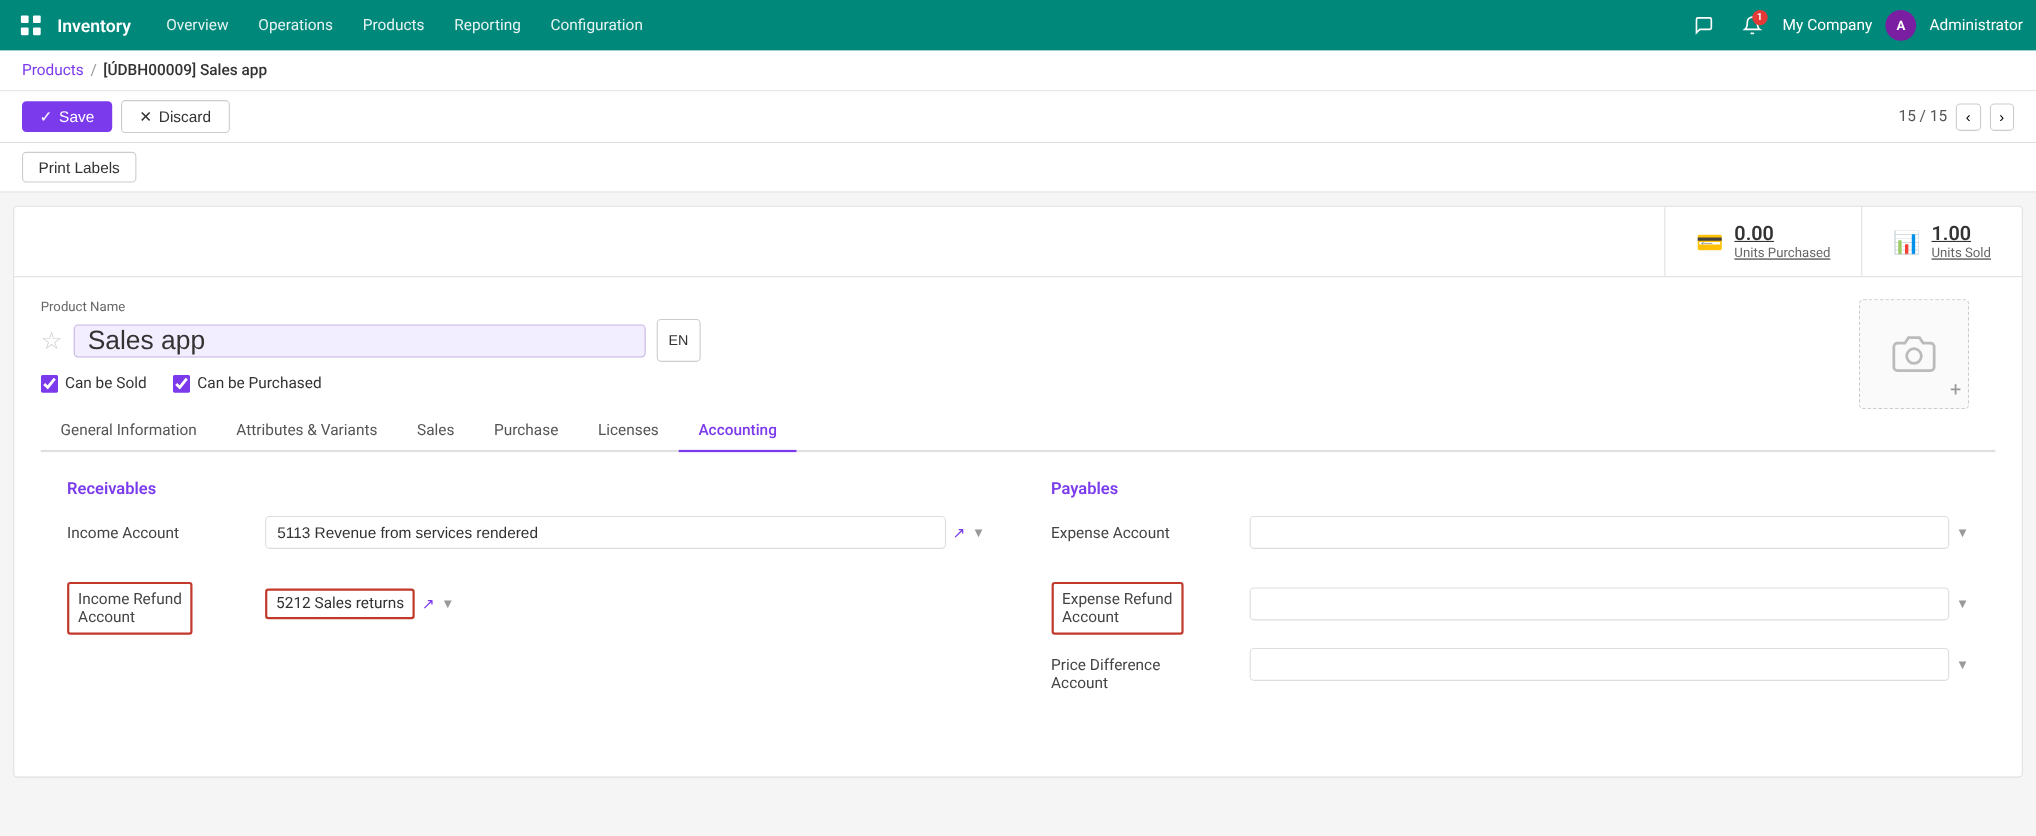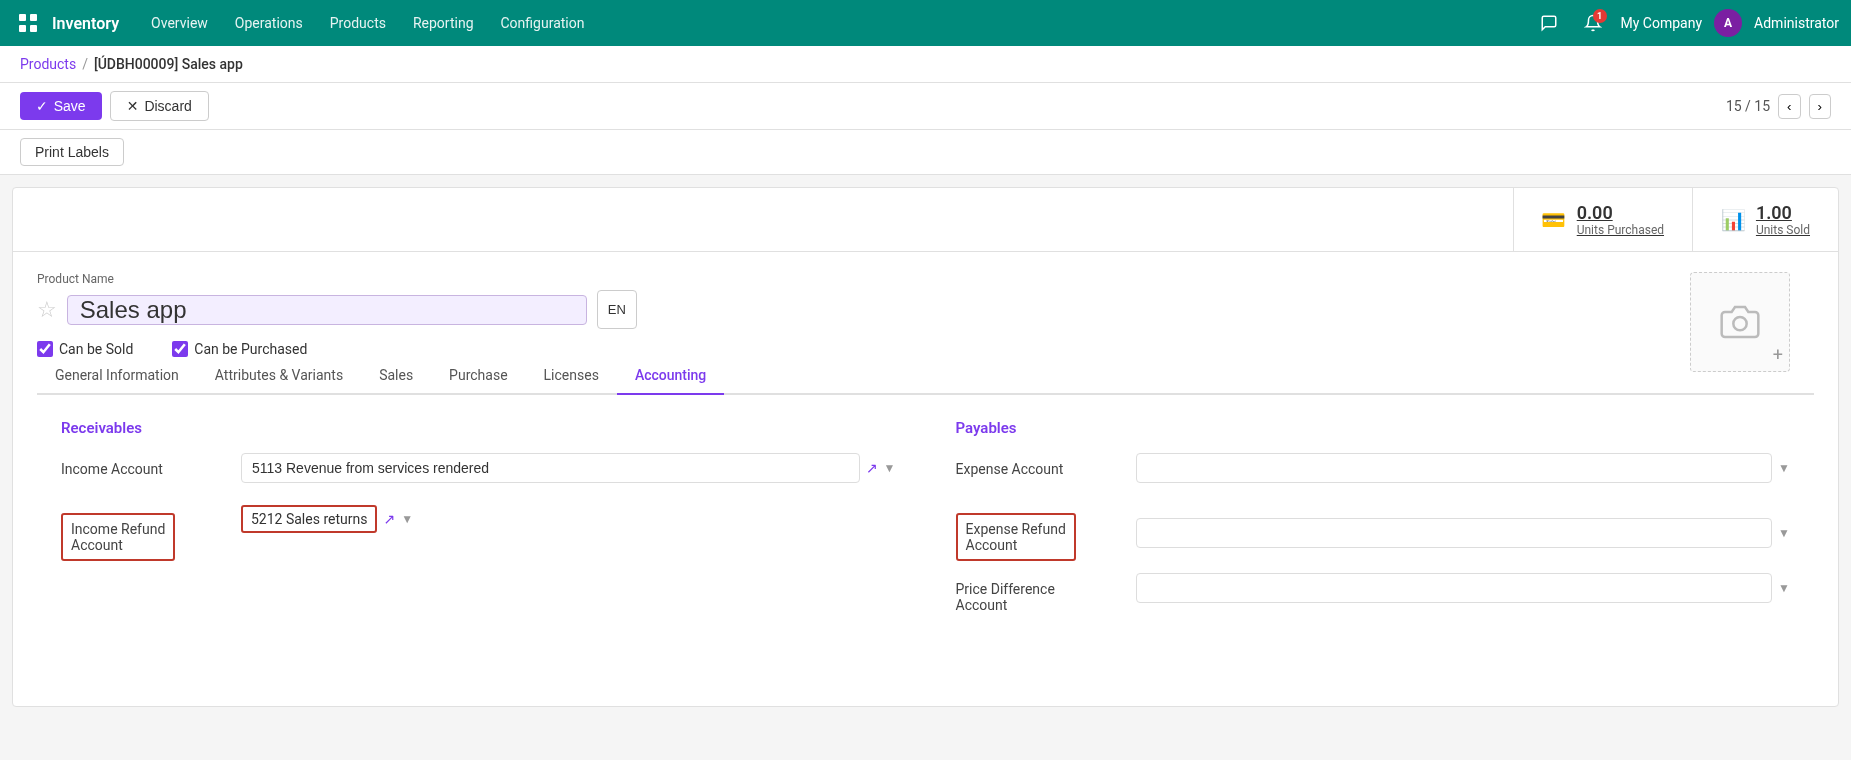--- a/index.html
+++ b/index.html
@@ -102,21 +102,21 @@
       border: 1px solid #c8b4e0;
       background: #f3eeff;
       padding: 0 12px;
       border-radius: 4px;
       color: #333;
       width: 520px;
     }
     .lang-btn { border: 1px solid #ccc; background: white; padding: 11px 10px; border-radius: 4px; cursor: pointer; font-size: 13px; color: #333; }
 
     
-    .checkboxes-row { display: flex; gap: 39px; }
+    .checkboxes-row { display: flex; gap: 24px; margin-bottom: 16px; }
     .checkbox-item { display: flex; align-items: center; gap: 6px; font-size: 14px; }
     .checkbox-item input[type=checkbox] { accent-color: #7c3aed; width: 16px; height: 16px; }
 
     
     .tabs-bar {
       display: flex;
       border-bottom: 2px solid #e0e0e0;
       margin-bottom: 0;
     }
     .tab {
@@ -333,21 +333,21 @@
 
           <div class="field-row">
             <div class="field-label">Income Account</div>
             <div class="field-value-wrap">
               <input class="field-input" value="5113 Revenue from services rendered" style="">
               <span class="external-link-icon">↗</span>
               <span class="select-arrow">▼</span>
             </div>
           </div>
 
-          <div class="field-row" style="align-items:flex-start;">
+          <div class="field-row" style="align-items:center;">
             <div class="field-label">
               <span class="field-row-highlighted-label">Income Refund<br>Account</span>
             </div>
             <div class="field-value-wrap">
               <span class="field-row-highlighted-value">5212 Sales returns</span>
               <span class="external-link-icon">↗</span>
               <span class="select-arrow">▼</span>
             </div>
           </div>
         </div>

